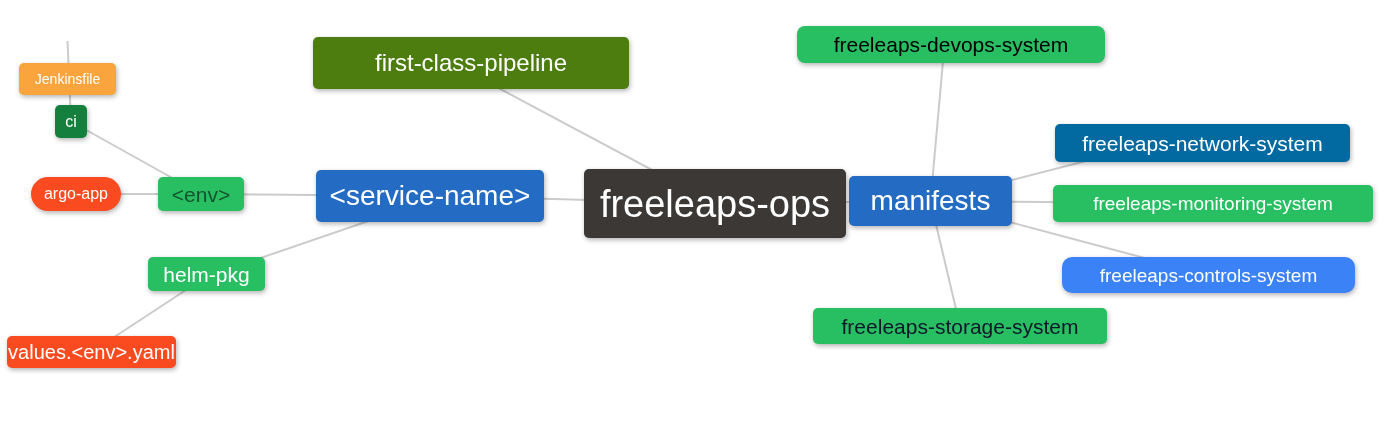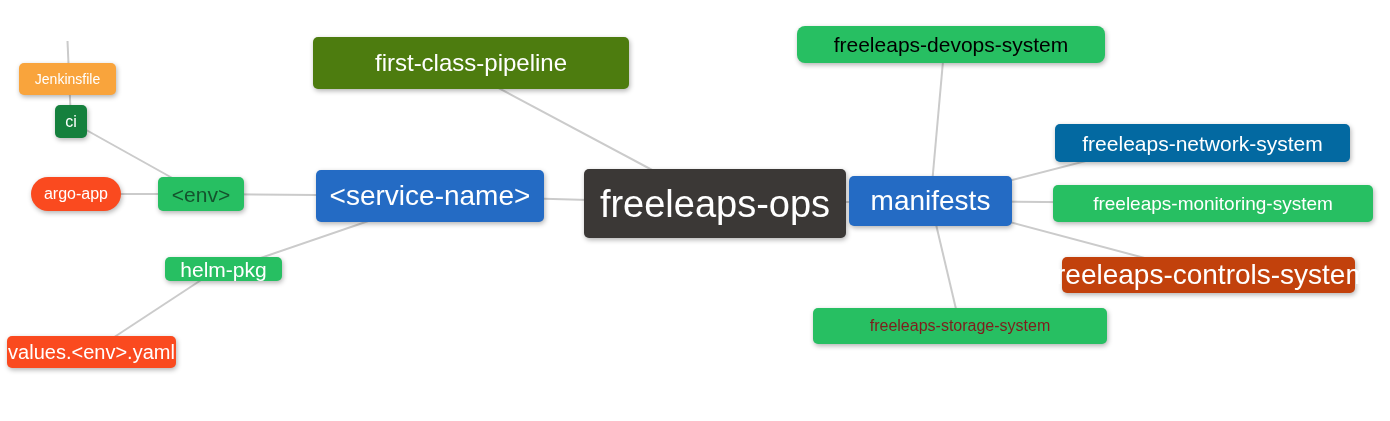--- a/index.html
+++ b/index.html
@@ -55,23 +55,23 @@
       <line x1="1213" y1="203.5" x2="930.5" y2="201" stroke="#CBCBCB" stroke-width="2"></line>
       <line x1="1208.5" y1="275" x2="930.5" y2="201" stroke="#CBCBCB" stroke-width="2"></line>
       <line x1="960" y1="326" x2="930.5" y2="201" stroke="#CBCBCB" stroke-width="2"></line>
     </svg>
 
   <div class="node" style="left: 584px; top: 169px; width: 262px; height: 69px; background: rgb(59, 56, 54); font-size: 38px; color: rgb(255, 255, 255);">freeleaps-ops</div>
   <div class="node" style="left: 313px; top: 37px; width: 316px; height: 52px; background: #4d7c0f; font-size: 24px; color: rgb(255, 255, 255);">first-class-pipeline</div>
   <div class="node" style="left: 316px; top: 170px; width: 228px; height: 52px; background: rgb(36, 107, 196); font-size: 28px; color: rgb(255, 255, 255);">&lt;service-name&gt;</div>
   <div class="node" style="left: 849px; top: 176px; width: 163px; height: 50px; background: rgb(36, 107, 196); font-size: 28px; color: rgb(255, 255, 255);">manifests</div>
   <div class="node" style="left: 158px; top: 177px; width: 86px; height: 34px; background: rgb(39, 191, 98); font-size: 21px; color: #14532d;">&lt;env&gt;</div>
-  <div class="node" style="left: 148px; top: 257px; width: 117px; height: 24px; background: rgb(39, 191, 98); font-size: 21px; color: rgb(255, 255, 255); margin-left: 17px;">helm-pkg</div>
+  <div class="node" style="left: 148px; top: 257px; width: 117px; height: 34px; background: rgb(39, 191, 98); font-size: 21px; color: rgb(255, 255, 255);">helm-pkg</div>
   <div class="node" style="left: 55px; top: 105px; width: 32px; height: 33px; background: #15803d; font-size: 16px; color: rgb(255, 255, 255);">ci</div>
   <div class="node" style="left: 31px; top: 177px; width: 90px; height: 34px; background: rgb(250, 74, 31); font-size: 16px; color: rgb(255, 255, 255); border-radius: 17px;">argo-app</div>
   <div class="node" style="left: 7px; top: 336px; width: 169px; height: 32px; background: rgb(250, 74, 31); font-size: 20px; color: rgb(255, 255, 255);">values.&lt;env&gt;.yaml</div>
   <div class="node" style="left: 19px; top: 25px; width: 97px; height: 32px; background: rgb(249, 164, 60); font-size: 14px; color: rgb(255, 255, 255); margin-top: 38px;">Jenkinsfile</div>
   <div class="node" style="left: 797px; top: 26px; width: 308px; height: 37px; background: rgb(39, 191, 98); font-size: 21px; color: #000000; border-radius: 8px;">freeleaps-devops-system</div>
   <div class="node" style="left: 1055px; top: 112px; width: 295px; height: 38px; background: #0369a1; font-size: 21px; color: rgb(255, 255, 255); margin-top: 12px;">freeleaps-network-system</div>
   <div class="node" style="left: 1053px; top: 185px; width: 320px; height: 37px; background: rgb(39, 191, 98); font-size: 19px; color: rgb(255, 255, 255);">freeleaps-monitoring-system</div>
-  <div class="node" style="left: 1062px; top: 257px; width: 293px; height: 36px; background: #c2410c; font-size: 28px; color: rgb(255, 255, 255);">freeleaps-controls-system</div>
-  <div class="node" style="left: 813px; top: 308px; width: 294px; height: 36px; background: rgb(39, 191, 98); font-size: 16px; color: #7f1d1d;">freeleaps-storage-system</div>
+  <div class="node" style="left: 1062px; top: 257px; width: 293px; height: 36px; background: #3b82f6; font-size: 19px; color: rgb(255, 255, 255); border-radius: 10px;">freeleaps-controls-system</div>
+  <div class="node" style="left: 813px; top: 308px; width: 294px; height: 36px; background: rgb(39, 191, 98); font-size: 21px; color: #0f172a;">freeleaps-storage-system</div>
 </div>
 
 </body></html>

